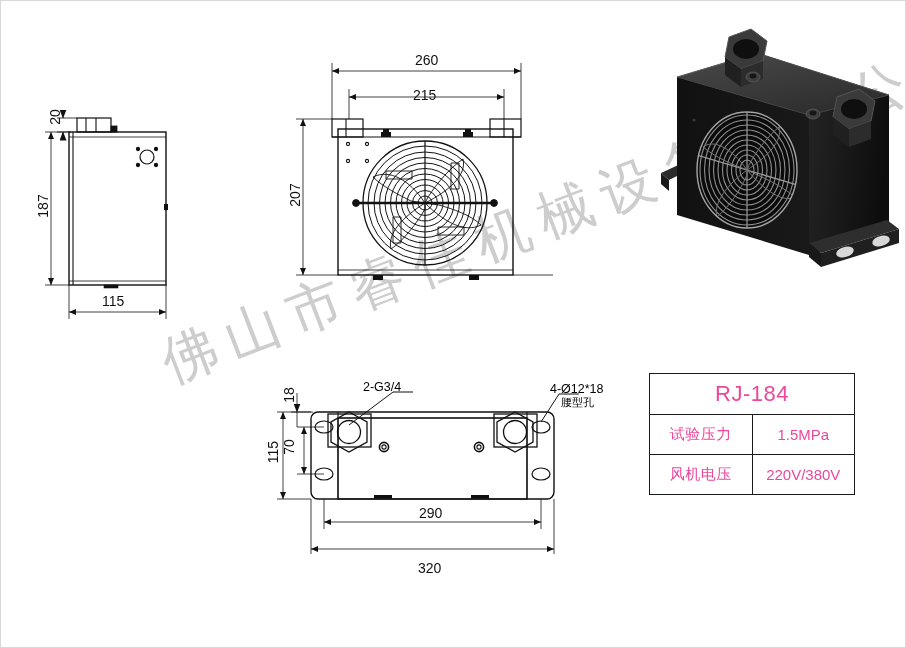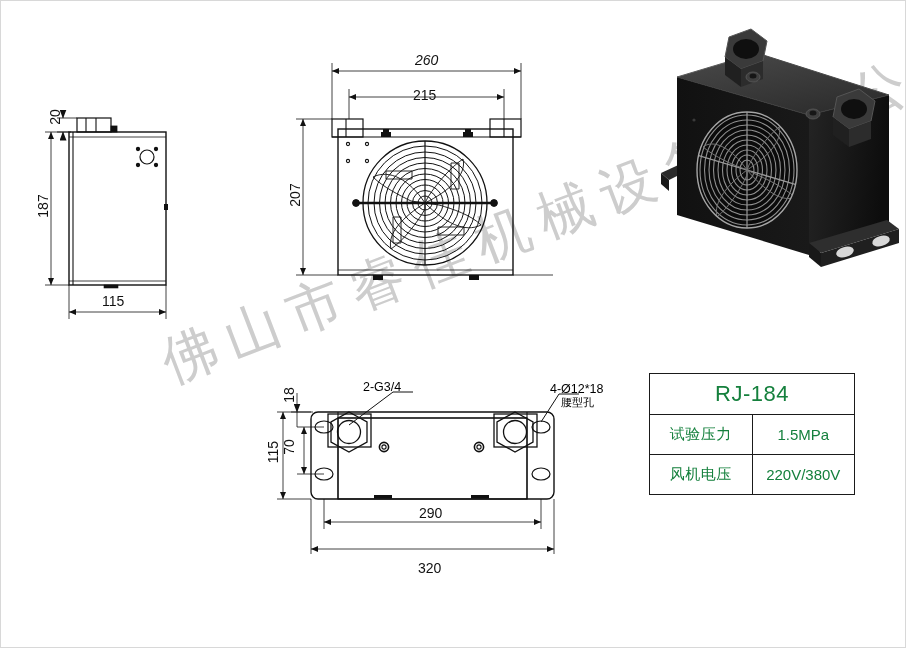--- a/index.html
+++ b/index.html
@@ -41,21 +41,21 @@
     left:648px;top:372px;
     width:206px;
     border-collapse:collapse;
     background:transparent;
   }
   #spec-table td{
     border:1.6px solid #1a1a1a;
     text-align:center;
     vertical-align:middle;
     font-family:"DejaVu Sans","Liberation Sans",sans-serif;
-    color:#15803d;
+    color:#ec4899;
   }
   #spec-table td.th-title{
     height:38px;
     font-size:22px;
     letter-spacing:0.5px;
     font-family:"Liberation Sans",sans-serif;
   }
   #spec-table td.k{
     width:50%;
     height:37px;
@@ -409,21 +409,21 @@
       <ellipse cx="232" cy="226" rx="9" ry="5" fill="#d8d8d8" transform="rotate(-16 232 226)"></ellipse>
     </g>
 
     <circle cx="45" cy="105" r="1.6" fill="#3a3a3a"></circle>
   </svg>
 
   <div class="dimtxt vert" style="left:40px;top:108px;width:28px;text-align:center;">20</div>
   <div class="dimtxt vert" style="left:22px;top:197px;width:40px;text-align:center;">187</div>
   <div class="dimtxt" style="left:101px;top:292px;">115</div>
 
-  <div class="dimtxt" style="left:414px;top:51px;font-style:italic;">260</div>
+  <div class="dimtxt" style="left:414px;top:51px;">260</div>
   <div class="dimtxt" style="left:412px;top:86px;">215</div>
   <div class="dimtxt vert" style="left:274px;top:186px;width:40px;text-align:center;">207</div>
 
   <div class="dimtxt vert" style="left:274px;top:386px;width:28px;text-align:center;">18</div>
   <div class="dimtxt vert" style="left:274px;top:438px;width:28px;text-align:center;">70</div>
   <div class="dimtxt vert" style="left:252px;top:443px;width:40px;text-align:center;">115</div>
   <div class="dimtxt" style="left:418px;top:504px;">290</div>
   <div class="dimtxt" style="left:417px;top:531px;margin-top:28px;">320</div>
 
   <div class="calltxt" style="left:362px;top:379px;">2-G3/4</div>

